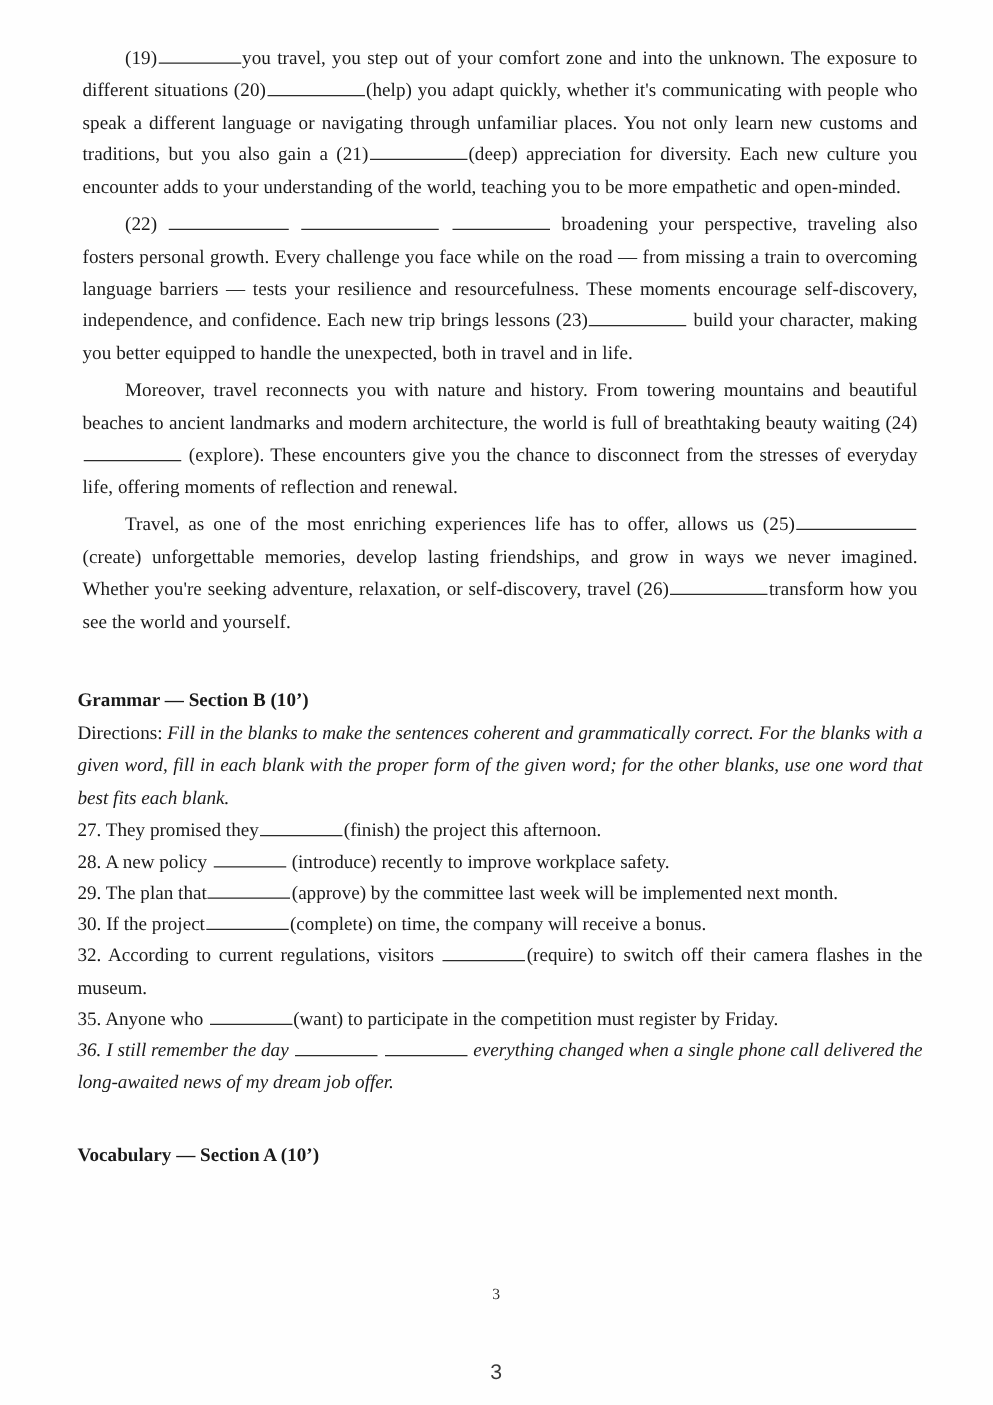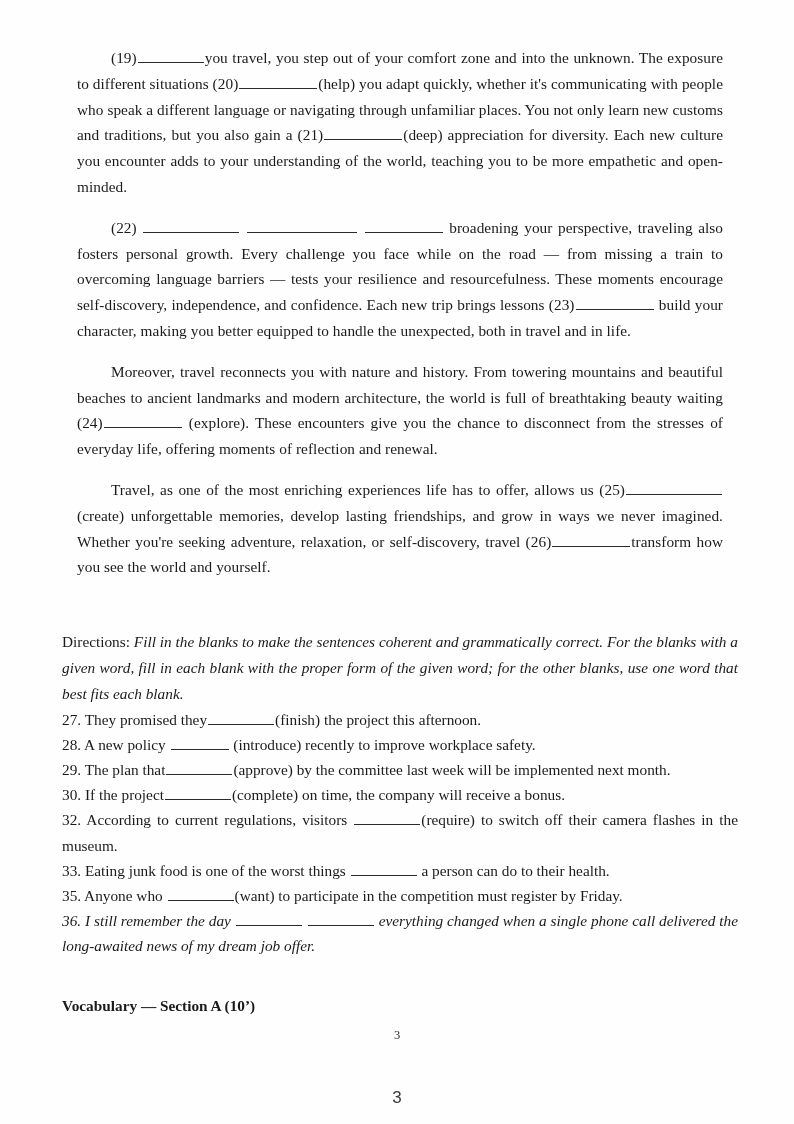--- a/index.html
+++ b/index.html
@@ -22,21 +22,21 @@
     height: 1124px;
     background: #fefefe;
   }
   .content {
     position: absolute;
     left: 62px;
     top: 30px;
     width: 676px;
   }
   p.para {
-    margin: 15px;
+    margin: 4px;
     font-size: 15.3px;
     line-height: 25.8px;
     text-align: justify;
     text-justify: inter-word;
     letter-spacing: 0.05px;
   }
   p.para.indent { text-indent: 34px; }
   .blank {
     display: inline-block;
     border-bottom: 1.1px solid #2a2a2a;
@@ -109,29 +109,29 @@
     <p class="para indent"><span>(19)</span><span class="blank b-md"></span><span>you travel, you step out of your comfort zone and into the unknown. The exposure to different situations (20)</span><span class="blank b-lg"></span><span>(help) you adapt quickly, whether it's communicating with people who speak a different language or navigating through unfamiliar places. You not only learn new customs and traditions, but you also gain a (21)</span><span class="blank b-lg"></span><span>(deep) appreciation for diversity. Each new culture you encounter adds to your understanding of the world, teaching you to be more empathetic and open-minded.</span></p>
 
     <p class="para indent"><span>(22)</span>&nbsp;<span class="blank b-xl"></span>&nbsp;<span class="blank b-xxl"></span>&nbsp;<span class="blank b-lg"></span> <span>broadening your perspective, traveling also fosters personal growth. Every challenge you face while on the road — from missing a train to overcoming language barriers — tests your resilience and resourcefulness. These moments encourage self-discovery, independence, and confidence. Each new trip brings lessons (23)</span><span class="blank b-lg"></span> <span>build your character, making you better equipped to handle the unexpected, both in travel and in life.</span></p>
 
     <p class="para indent"><span>Moreover, travel reconnects you with nature and history. From towering mountains and beautiful beaches to ancient landmarks and modern architecture, the world is full of breathtaking beauty waiting (24)</span><span class="blank b-lg"></span> <span>(explore). These encounters give you the chance to disconnect from the stresses of everyday life, offering moments of reflection and renewal.</span></p>
 
     <p class="para indent"><span>Travel, as one of the most enriching experiences life has to offer, allows us (25)</span><span class="blank b-xl"></span><span>(create) unforgettable memories, develop lasting friendships, and grow in ways we never imagined. Whether you're seeking adventure, relaxation, or self-discovery, travel (26)</span><span class="blank b-lg"></span><span>transform how you see the world and yourself.</span></p>
 
     <div class="gap-xl"></div>
 
+    <p class="sec-head">Grammar — Section B (10’)</p>
     <p class="dir-line"><span class="dir-label">Directions:</span> <span class="dir-body">Fill in the blanks to make the sentences coherent and grammatically correct. For the blanks with a given word, fill in each blank with the proper form of the given word; for the other blanks, use one word that best fits each blank.</span></p>
 
     <ol class="qlist">
       <li><span>27.</span> <span>They promised they</span><span class="blank b-md"></span><span>(finish) the project this afternoon.</span></li>
       <li><span>28.</span> <span>A new policy</span> <span class="blank b-sm"></span> <span>(introduce) recently to improve workplace safety.</span></li>
       <li><span>29.</span> <span>The plan that</span><span class="blank b-md"></span><span>(approve) by the committee last week will be implemented next month.</span></li>
       <li><span>30.</span> <span>If the project</span><span class="blank b-md"></span><span>(complete) on time, the company will receive a bonus.</span></li>
       <li><span>32.</span> <span>According to current regulations, visitors</span> <span class="blank b-md"></span><span>(require) to switch off their camera flashes in the museum.</span></li>
-      <li><span>33.</span> <span>Eating junk food is one of the worst things</span> <span class="blank b-md"></span> <span>a person can do to their health.</span></li>
       <li><span>35.</span> <span>Anyone who</span> <span class="blank b-md"></span><span>(want) to participate in the competition must register by Friday.</span></li>
       <li class="q36"><span>36.</span> <span>I still remember the day</span> <span class="blank b-md"></span>&nbsp;<span class="blank b-md"></span> <span>everything changed when a single phone call delivered the long-awaited news of my dream job offer.</span></li>
     </ol>
 
     <div class="gap-xl"></div>
 
     <p class="sec-head">Vocabulary — Section A (10’)</p>
 
   </div>
 

